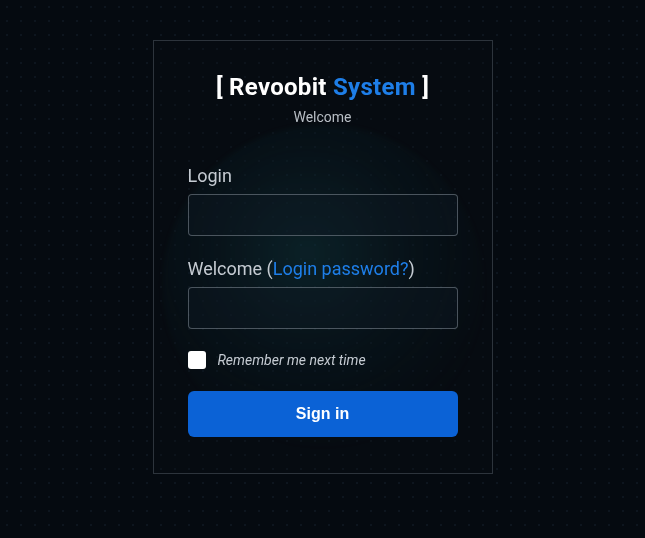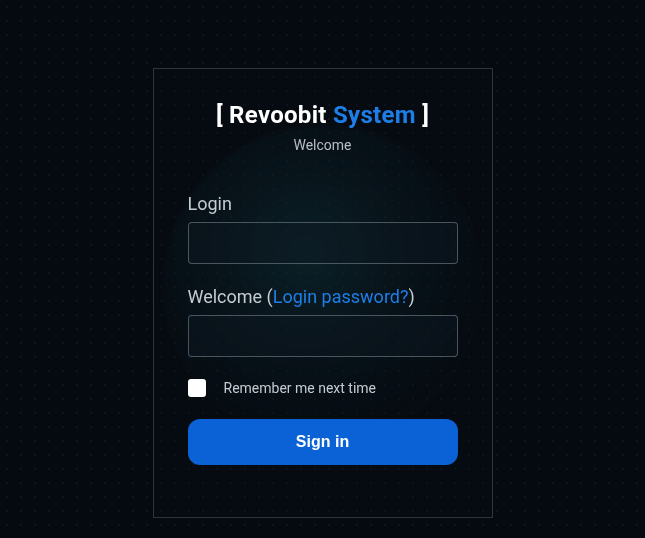--- a/index.html
+++ b/index.html
@@ -31,27 +31,27 @@
       position: absolute;
       inset: 0;
       background-image: radial-gradient(rgba(100, 140, 180, 0.25) 0.8px, transparent 0.8px);
       background-size: 14px 14px;
       background-position: 0 0;
       opacity: 0.35;
       pointer-events: none;
     }
     .login-card {
       position: absolute;
-      top: 68px;
+      top: 40px;
       left: 50%;
       transform: translateX(-50%);
       width: 340px;
       border: 1px solid rgba(120, 130, 140, 0.35);
       background: rgba(10, 15, 20, 0.25);
-      padding: 32px 34px 52px;
+      padding: 32px 34px 36px;
     }
     .brand-title {
       text-align: center;
       font-size: 24px;
       font-weight: 700;
       color: #ffffff;
       letter-spacing: 0.3px;
     }
     .brand-title .accent {
       color: #1e7ee8;
@@ -81,42 +81,43 @@
       border-radius: 4px;
       padding: 0 12px;
       color: #fff;
       font-size: 14px;
       outline: none;
       margin-bottom: 22px;
     }
     .remember-row {
       display: flex;
       align-items: center;
-      gap: 18px;
+      gap: 12px;
       margin-bottom: 22px;
+      font-style: italic;
     }
     .checkbox {
       width: 18px;
       height: 18px;
       background: #ffffff;
       border-radius: 3px;
       border: none;
       cursor: pointer;
       flex-shrink: 0;
     }
     .remember-label {
       color: #c5cbd2;
       font-size: 14px;
     }
     .signin-btn {
       width: 100%;
       height: 46px;
       background: #0b62d6;
       border: none;
-      border-radius: 12px;
+      border-radius: 6px;
       color: #ffffff;
       font-size: 16px;
       font-weight: 700;
       cursor: pointer;
     }
   </style>
 </head>
 <body>
 
 <div class="bg-dots"></div>

